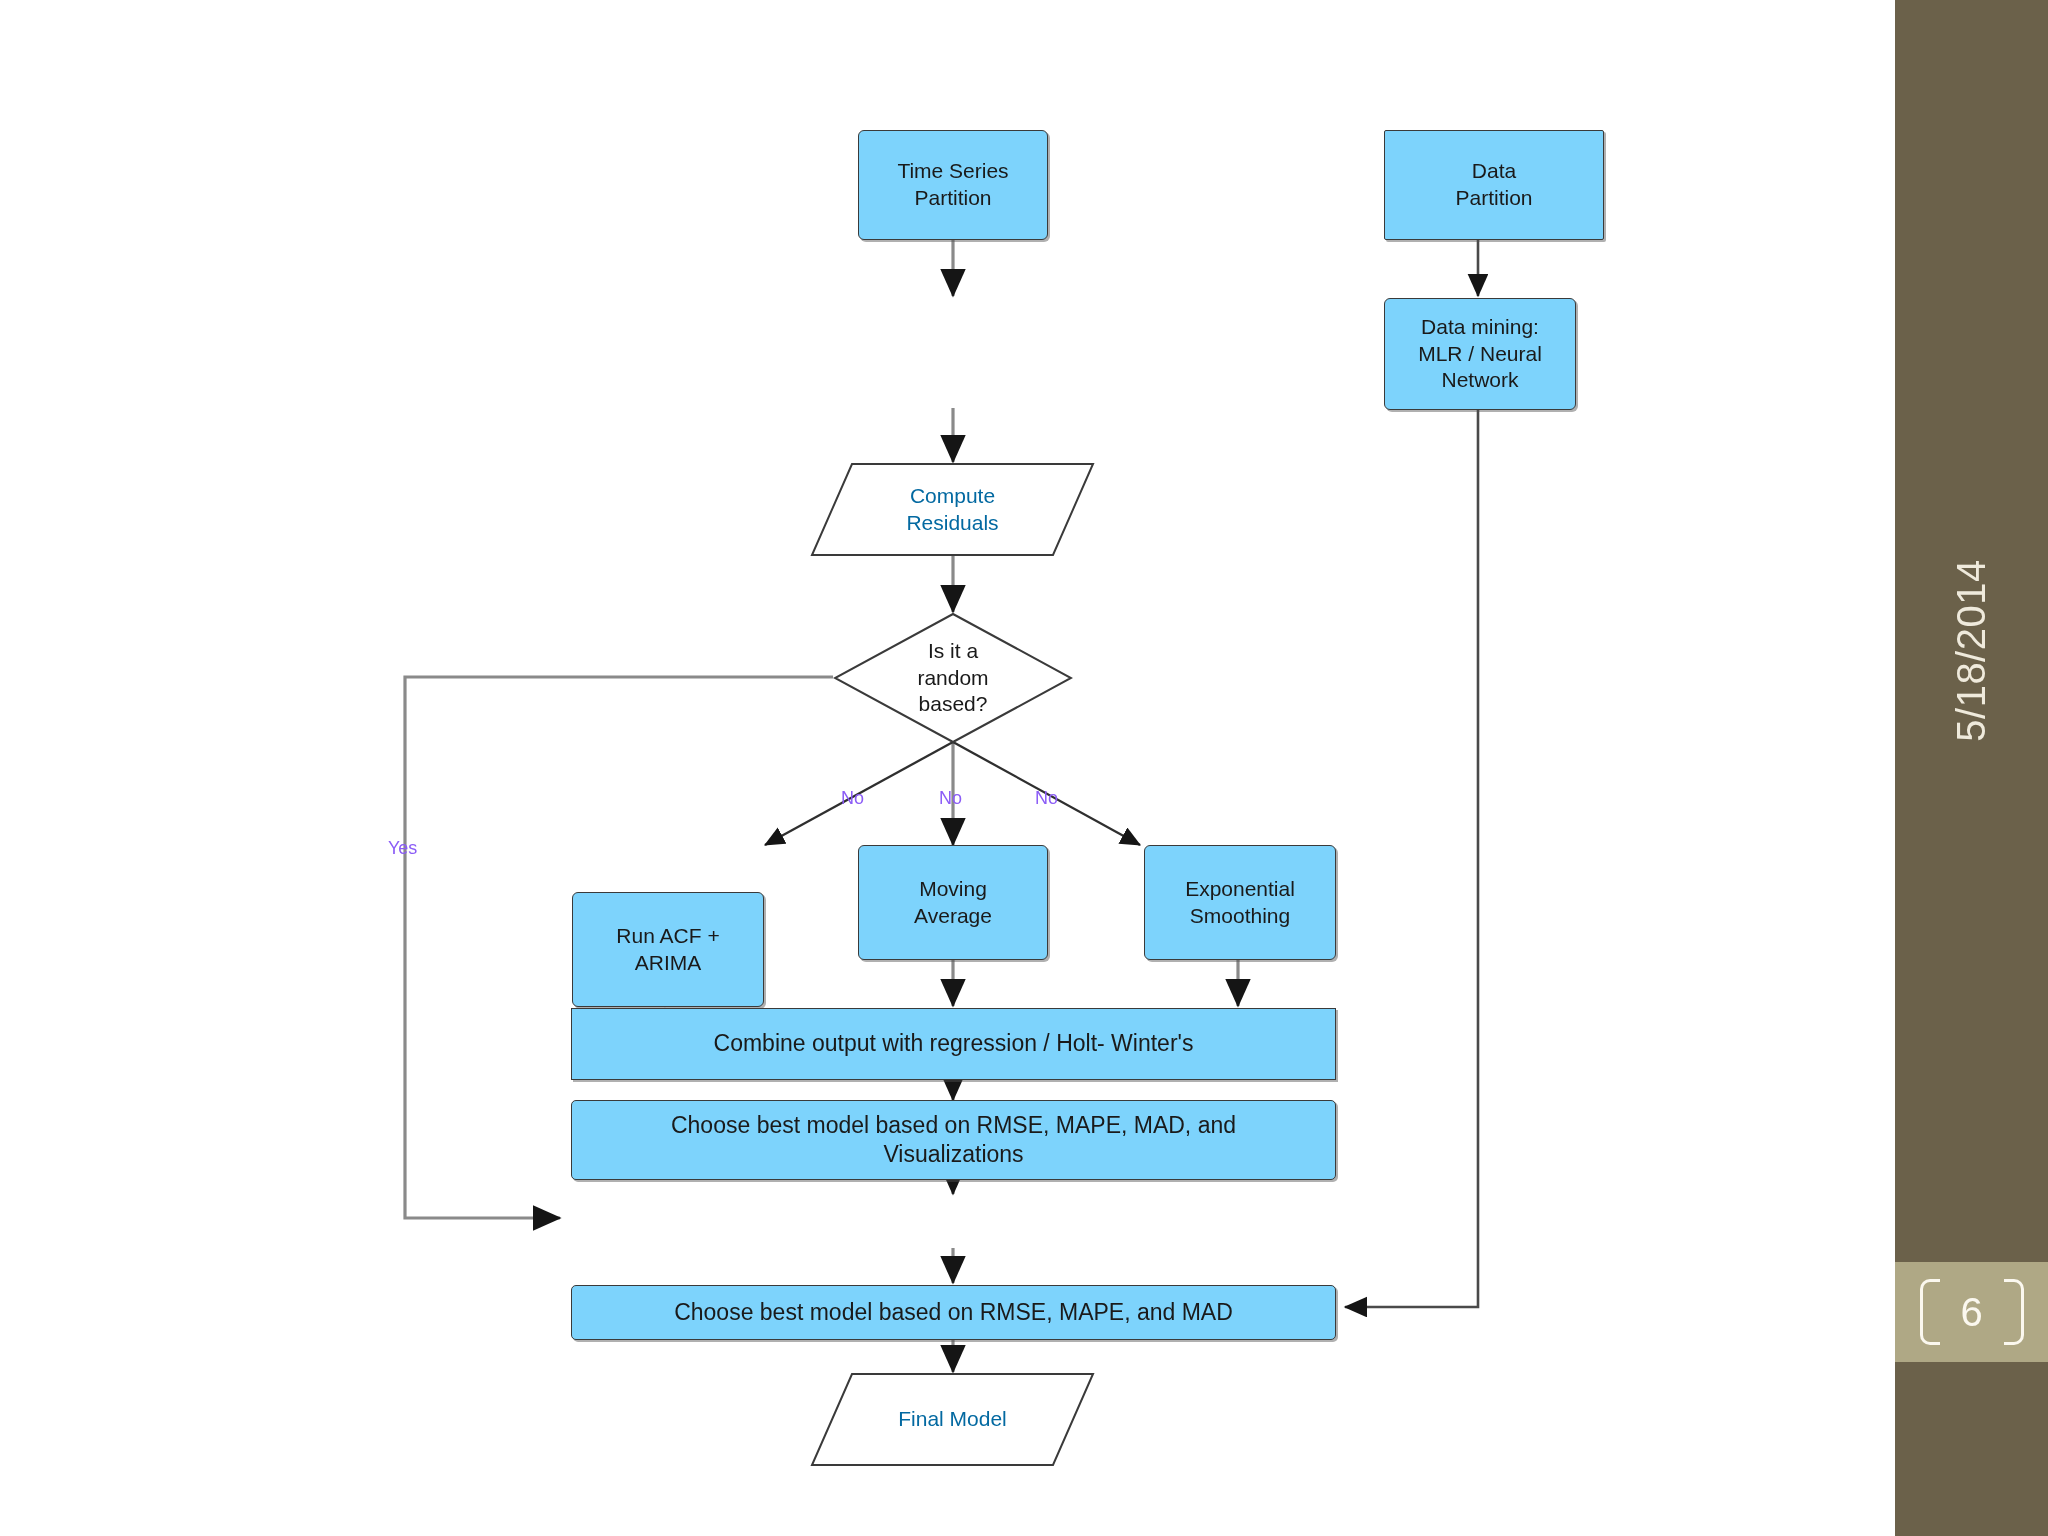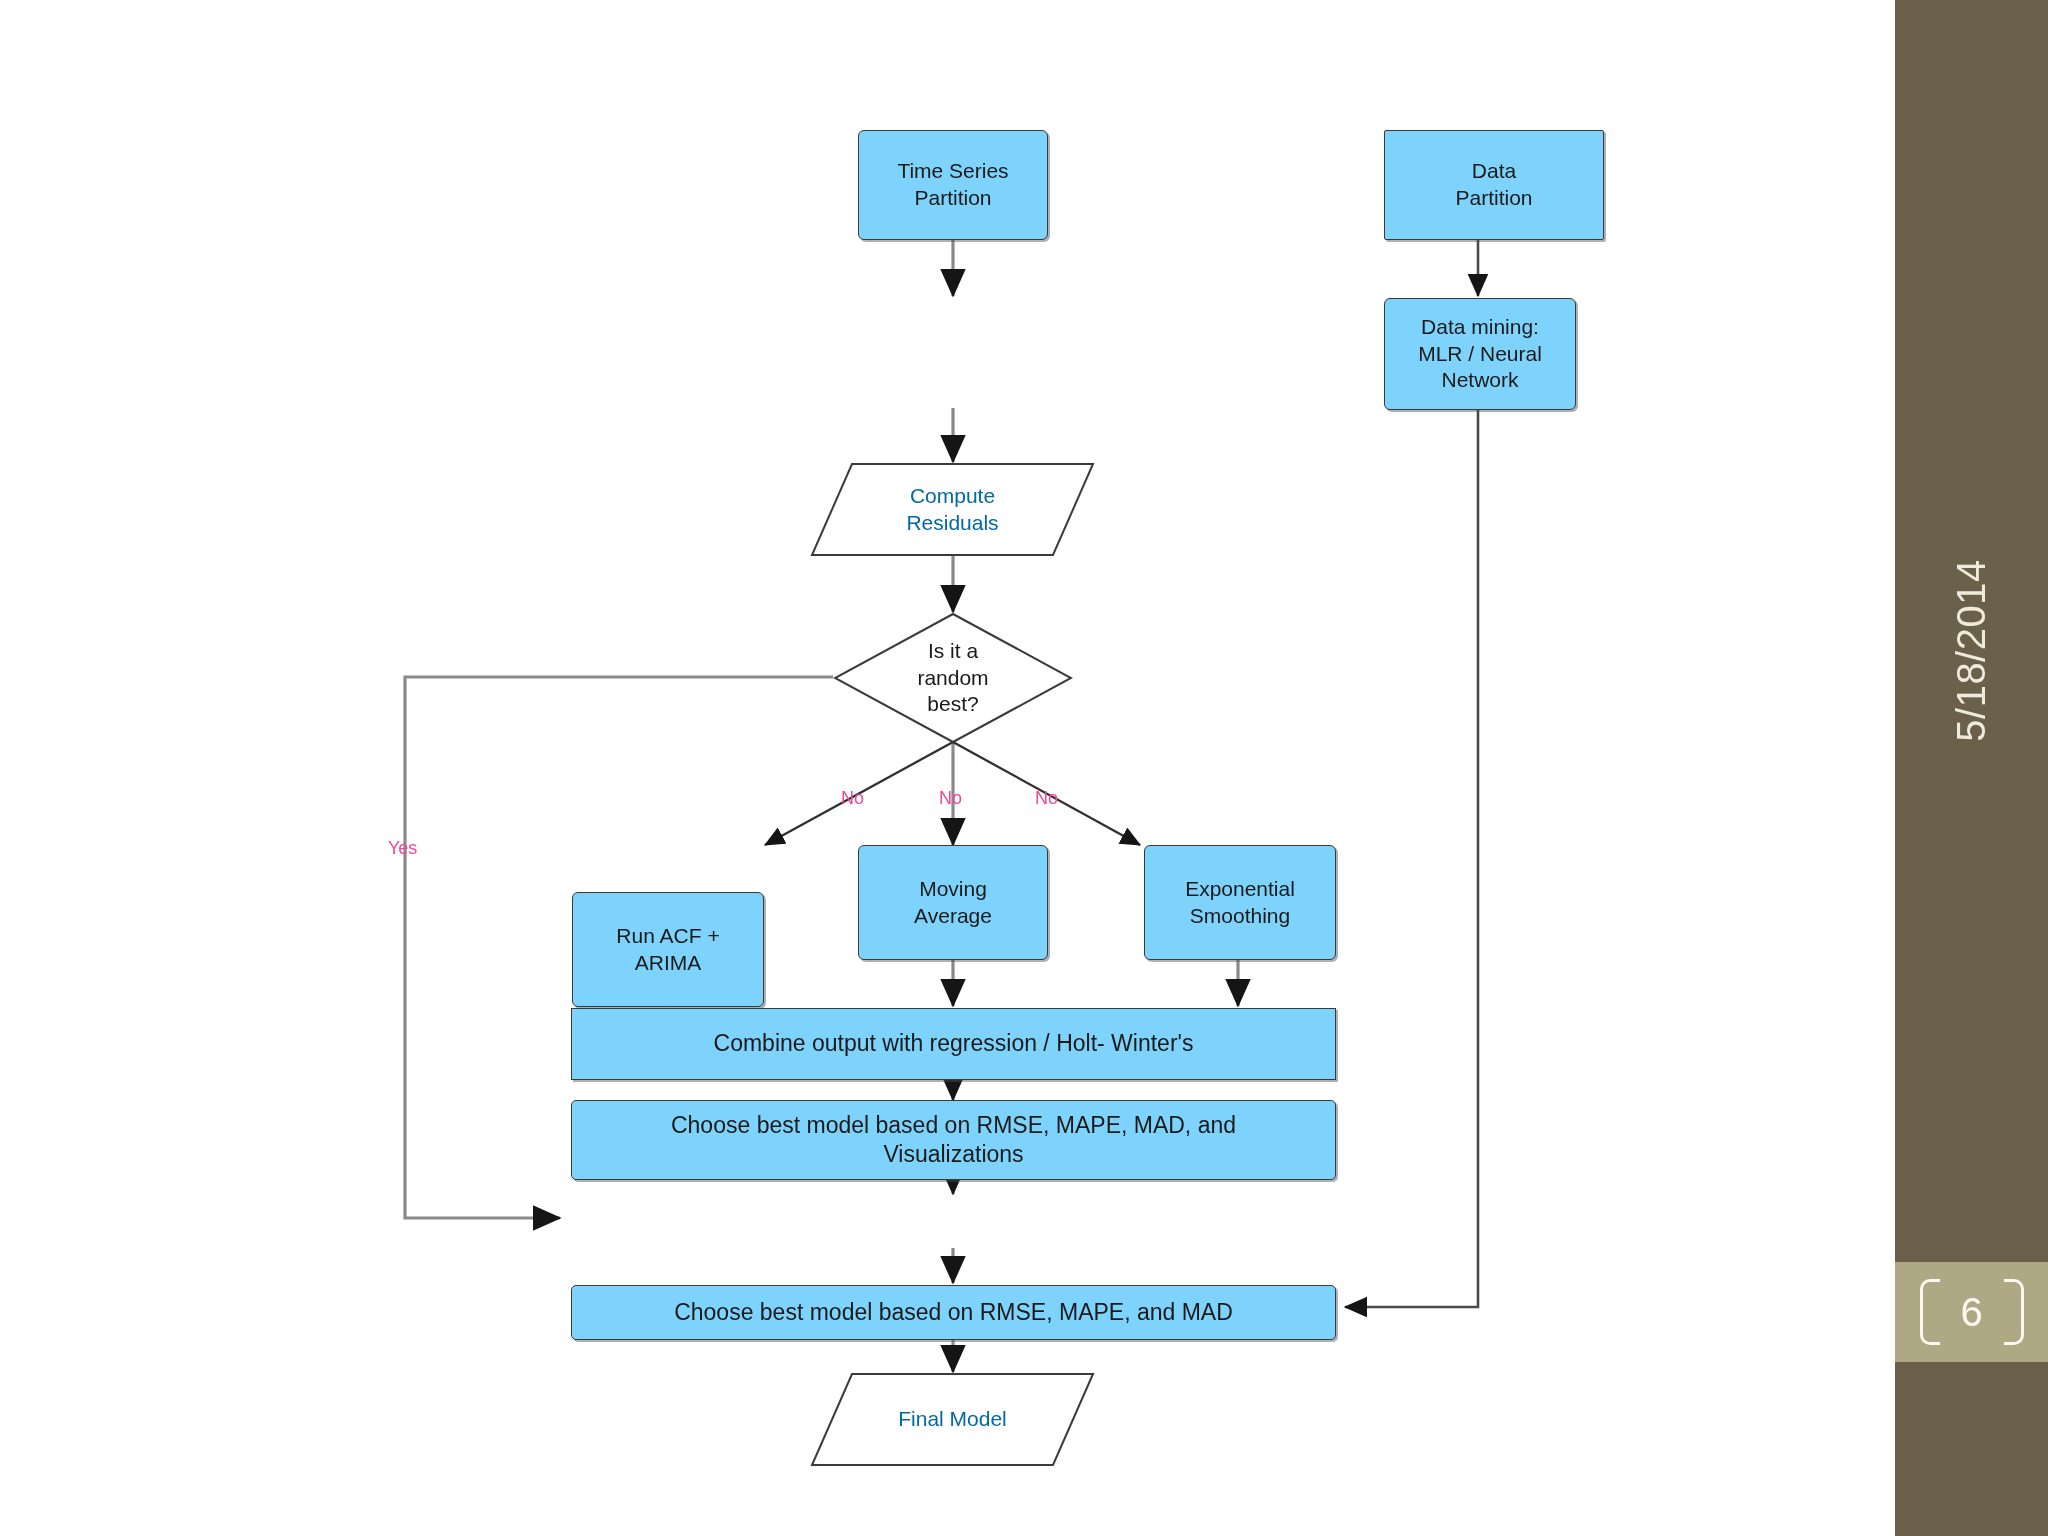--- a/index.html
+++ b/index.html
@@ -124,21 +124,21 @@
     text-align: center;
     font-size: 21px;
     line-height: 1.28;
     color: #0369a1;
     z-index: 2;
   }
 
   .edge-label {
     position: absolute;
     font-size: 18px;
-    color: #ec4899;
+    color: #8b5cf6;
     font-family: "Liberation Sans", sans-serif;
     white-space: nowrap;
   }
 </style>
 </head>
 <body>
 
 <div id="slide">
 
   <div id="diagram">
@@ -212,21 +212,21 @@
       </span>
     </div>
 
     <div class="diamond-wrap" style="left:833px; top:612px; width:240px; height:132px;">
       <svg class="dshape" viewBox="0 0 240 132" preserveAspectRatio="none">
         <polygon points="120,2 238,66 120,130 2,66" fill="#ffffff" stroke="#3a3a3a" stroke-width="2"></polygon>
       </svg>
       <span class="dlabel">
         <span>Is it a</span><br>
         <span>random</span><br>
-        <span>best?</span>
+        <span>based?</span>
       </span>
     </div>
 
     <div class="edge-label" style="left:841px; top:788px;">No</div>
     <div class="edge-label" style="left:939px; top:788px;">No</div>
     <div class="edge-label" style="left:1035px; top:788px;">No</div>
     <div class="edge-label" style="left:388px; top:838px;">Yes</div>
 
     <div class="node" style="left:572px; top:892px; width:192px; height:115px; border-radius:6px;">
       <span class="lbl">

